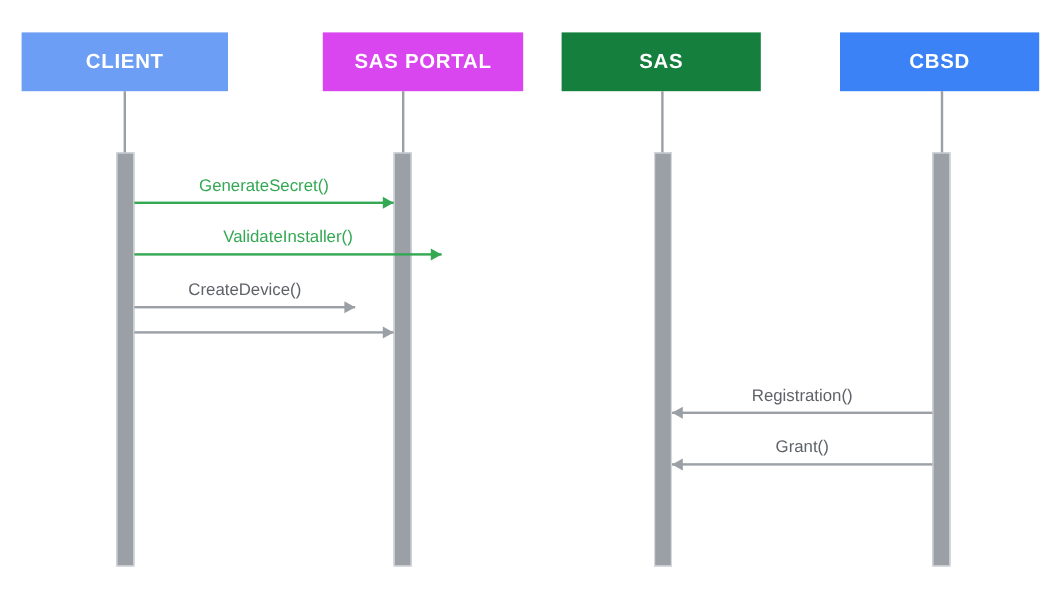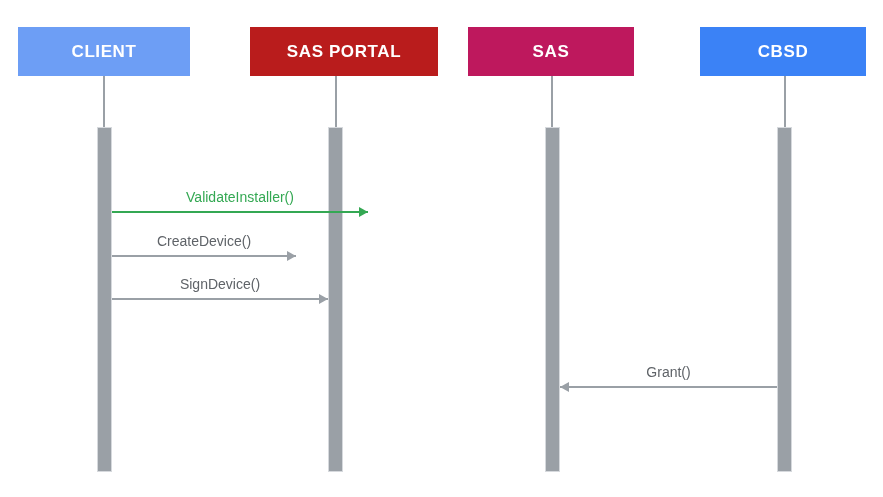--- a/index.html
+++ b/index.html
@@ -20,22 +20,22 @@
     border-radius: 0;
     display: flex;
     align-items: center;
     justify-content: center;
     color: #ffffff;
     font-size: 17px;
     font-weight: bold;
     letter-spacing: 0.6px;
   }
   .head-client     { left: 18px;  width: 172px; background: #6D9EF5; }
-  .head-sas-portal { left: 250px; width: 188px; background: #b91c1c; }
-  .head-sas        { left: 468px; width: 166px; background: #be185d; }
+  .head-sas-portal { left: 269px; width: 167px; background: #d946ef; }
+  .head-sas        { left: 468px; width: 166px; background: #15803d; }
   .head-cbsd       { left: 700px; width: 166px; background: #3b82f6; }
 
   
   .lifeline {
     position: absolute;
     top: 76px;
     height: 53px;
     width: 2px;
     background: #9AA0A6;
   }
@@ -118,42 +118,53 @@
   <div class="lifeline ll-client"></div>
   <div class="lifeline ll-sas-portal"></div>
   <div class="lifeline ll-sas"></div>
   <div class="lifeline ll-cbsd"></div>
 
   <div class="activation act-client"></div>
   <div class="activation act-sas-portal"></div>
   <div class="activation act-sas"></div>
   <div class="activation act-cbsd"></div>
 
+  <div class="message msg-green msg-1">
+    <div class="msg-label">GenerateSecret()</div>
+    <div class="msg-line">
+      <span class="arrowhead right"></span>
+    </div>
+  </div>
 
   <div class="message msg-green msg-2">
     <div class="msg-label">ValidateInstaller()</div>
     <div class="msg-line">
       <span class="arrowhead right"></span>
     </div>
   </div>
 
   <div class="message msg-gray msg-3">
     <div class="msg-label">CreateDevice()</div>
     <div class="msg-line">
       <span class="arrowhead right"></span>
     </div>
   </div>
 
   <div class="message msg-gray msg-4">
-    <div class="msg-label">SignDevice()</div>
     <div class="msg-line">
       <span class="arrowhead right"></span>
     </div>
   </div>
 
+  <div class="message msg-gray msg-5">
+    <div class="msg-label">Registration()</div>
+    <div class="msg-line">
+      <span class="arrowhead left"></span>
+    </div>
+  </div>
 
   <div class="message msg-gray msg-6">
     <div class="msg-label">Grant()</div>
     <div class="msg-line">
       <span class="arrowhead left"></span>
     </div>
   </div>
 
 </div>
 

